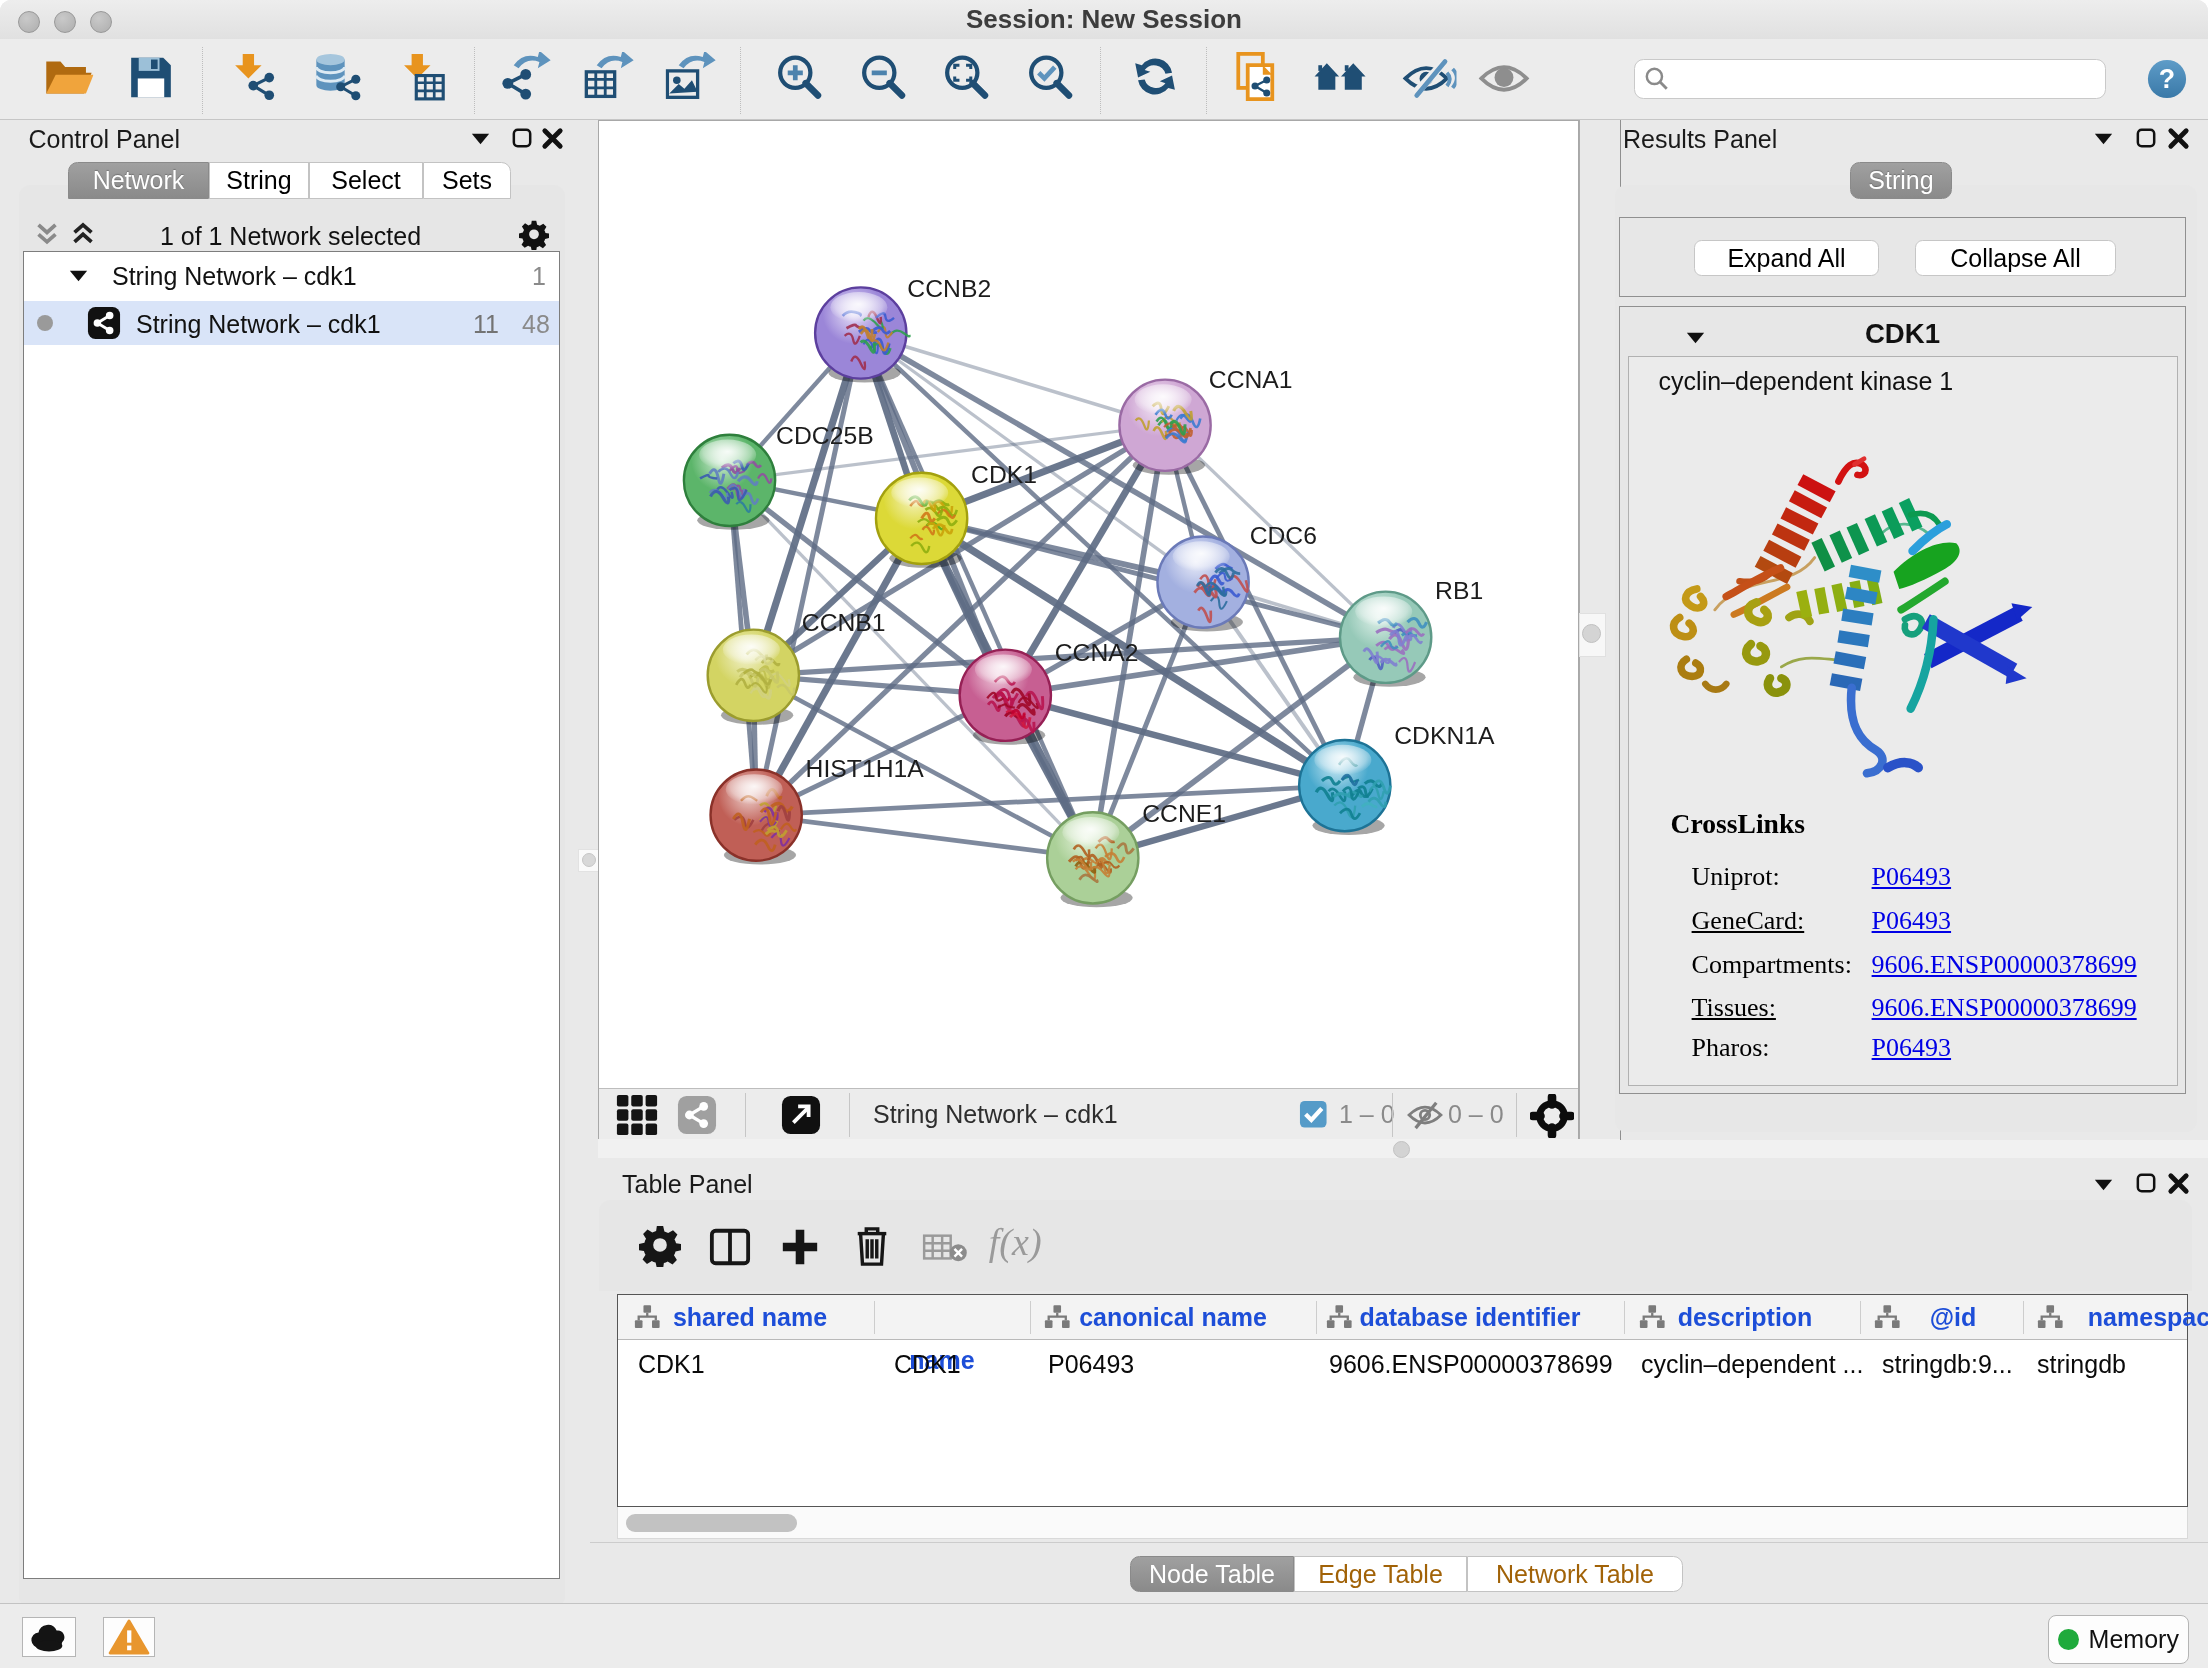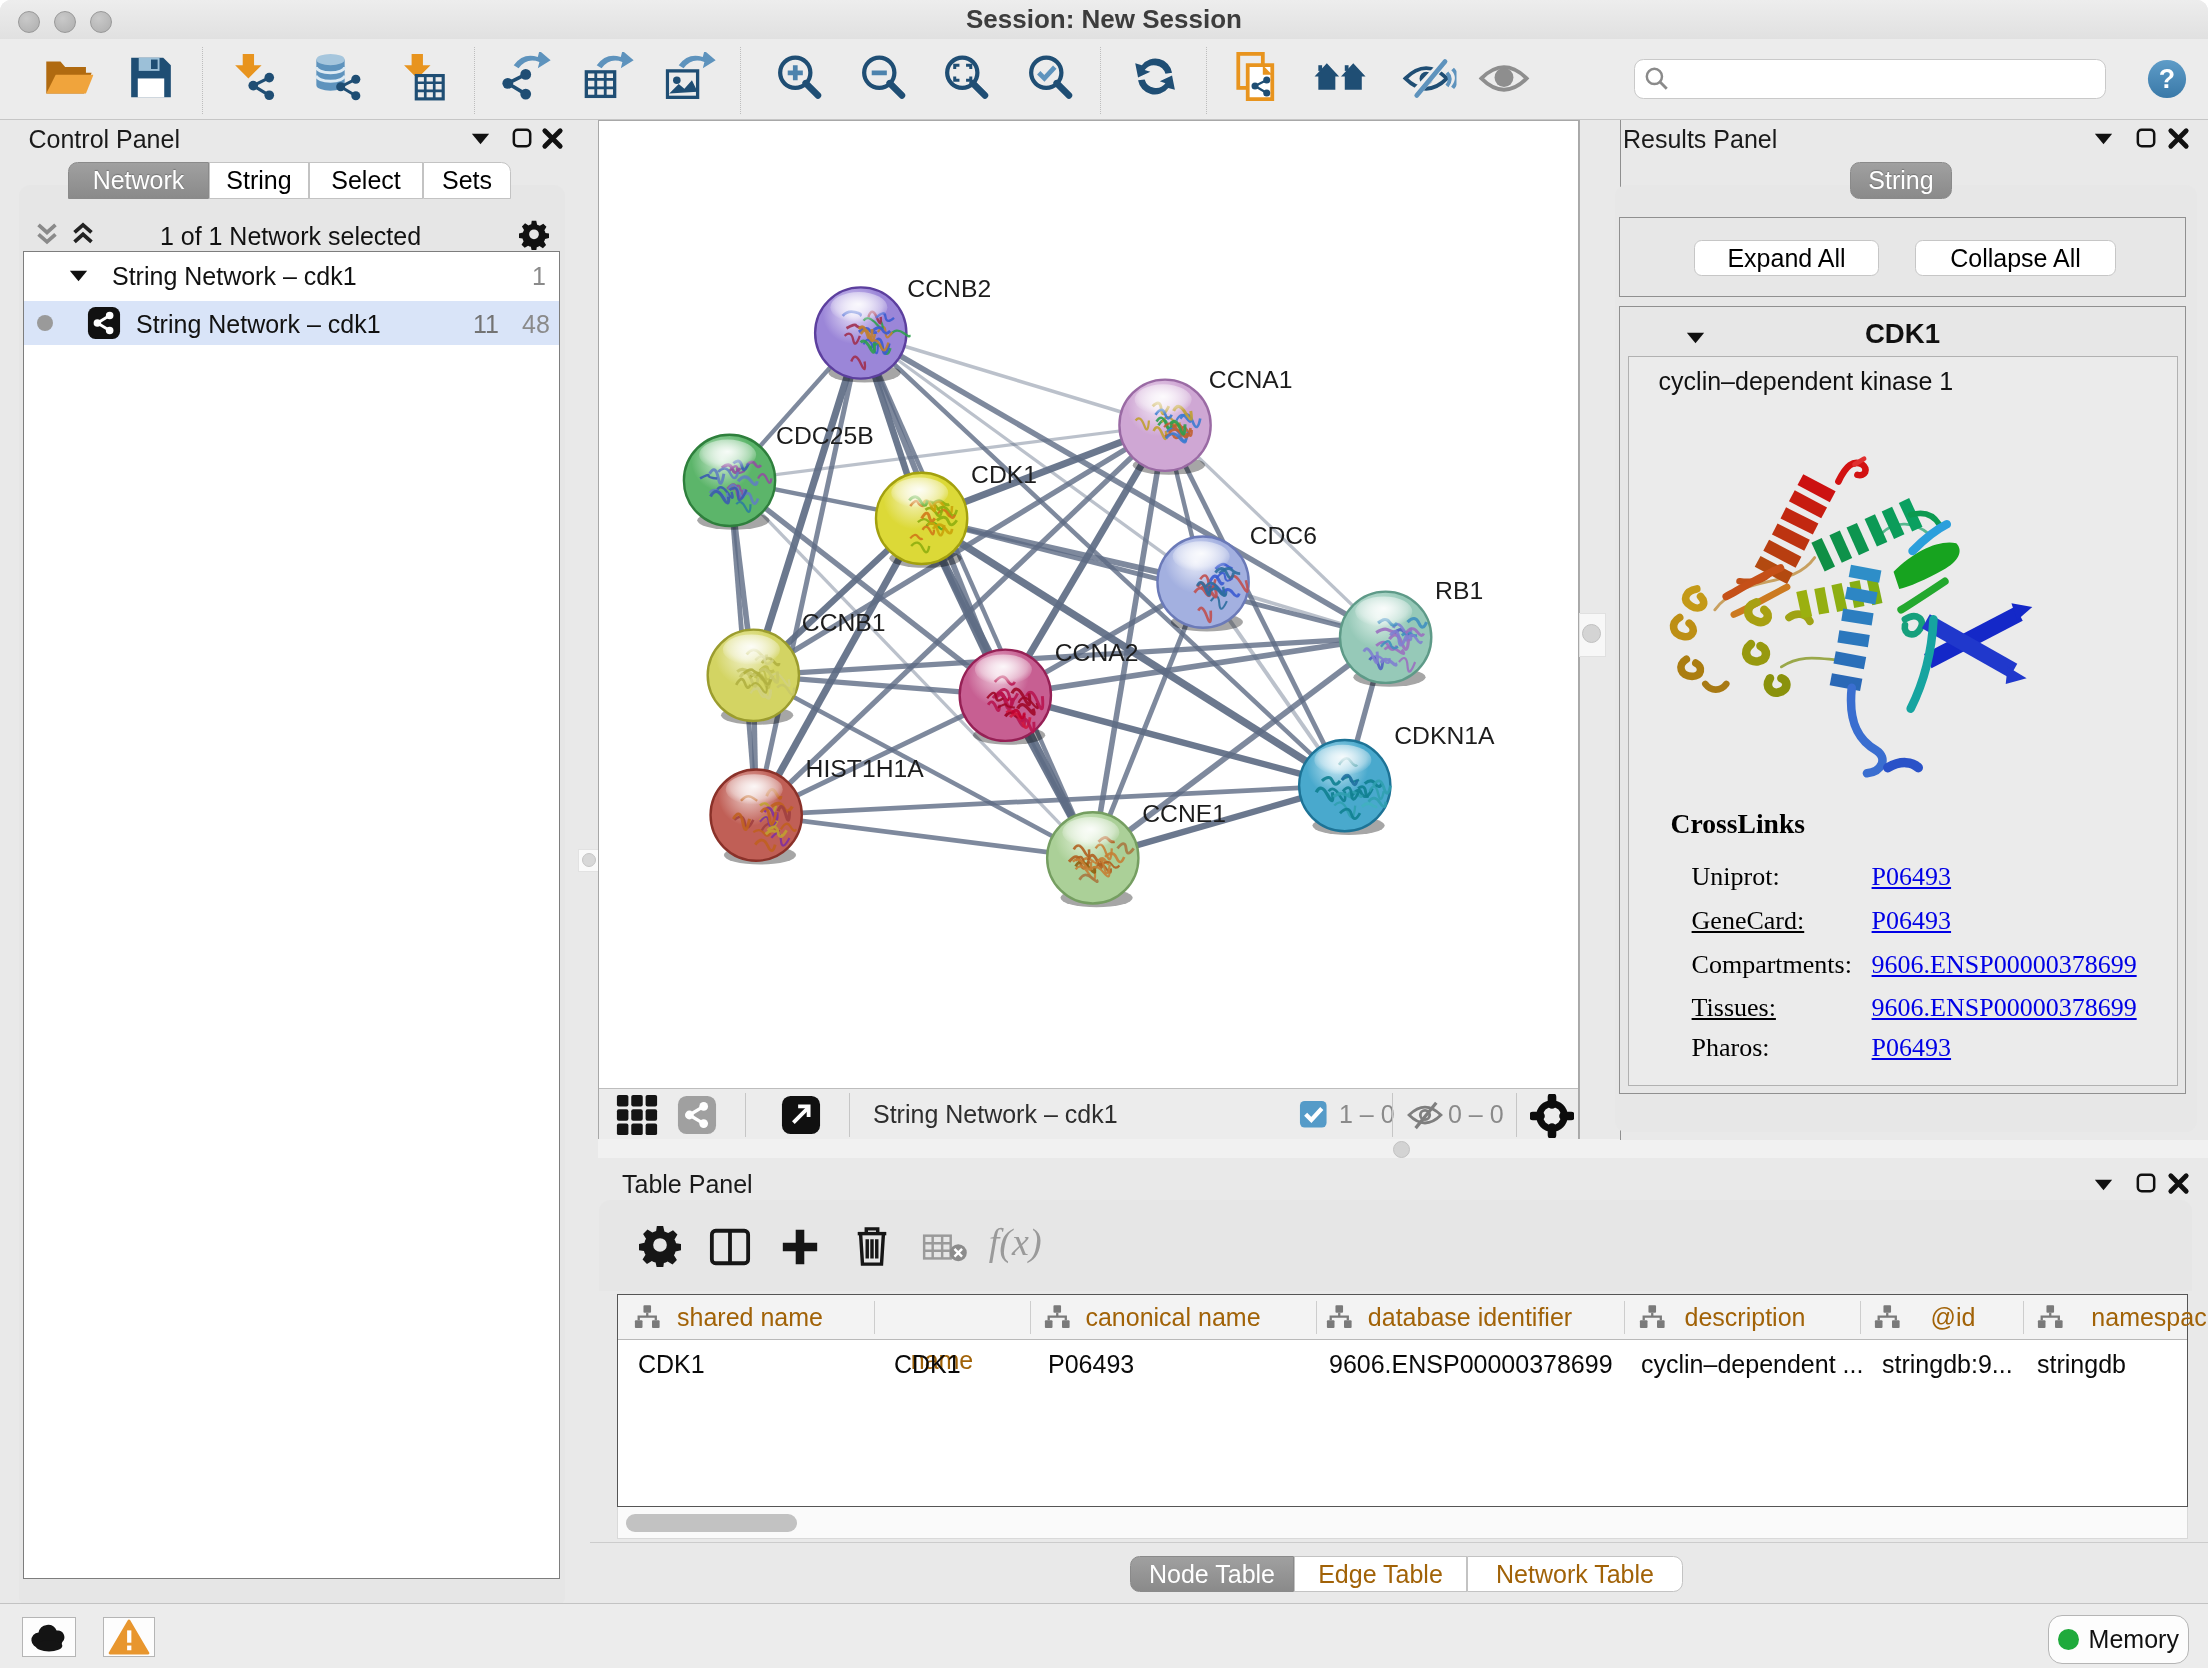--- a/index.html
+++ b/index.html
@@ -24,21 +24,21 @@
 .fdiv { position:absolute; top:3.8px; height:44px; width:0; border-left:1.9px solid #c6c6c6; }
 .rp { position:absolute; left:1620px; top:120px; width:589px; height:1020px; background:#e9e9e9; border-left:1.9px solid #8f8f8f; }
 .rbox { position:absolute; background:#e7e7e7; border:1.9px solid #909090; }
 .btn { position:absolute; background:#fff; border:1px solid #c6c6c6; border-radius:7.6px; font-size:25px; text-align:center; color:#000; }
 .serif { font-family:"Liberation Serif", serif; }
 .link { color:#0000e6; text-decoration:underline; }
 .tp-toolbar { position:absolute; left:599px; top:1200px; width:1593px; height:91px; background:#e6e6e6; border-radius:11.4px 11.4px 0 0; }
 .tbl { position:absolute; left:617px; top:1294px; width:1571px; height:213px; background:#fff; border:1.9px solid #555; }
 .tbl-head { position:absolute; left:0; top:0; width:100%; height:45px; background:#f3f3f3; border-bottom:1.9px solid #b9b9b9; }
 .hsep { position:absolute; top:5.7px; height:33px; width:0; border-left:1.9px solid #cdcdcd; }
-.htxt { position:absolute; top:7.6px; font-size:25px; color:#a16207; transform:translateX(-50%); white-space:nowrap; }
+.htxt { position:absolute; top:7.6px; font-size:25px; color:#1d4ed8; transform:translateX(-50%); white-space:nowrap;font-weight:bold; }
 .rtxt { position:absolute; top:55px; font-size:25px; color:#0a0a0a; white-space:nowrap; }
 .hscroll { position:absolute; left:617px; top:1507px; width:1571px; height:32px; background:#fafafa; border:1px solid #d9d9d9; border-top:none; }
 .thumb { position:absolute; left:7.6px; top:6.7px; width:171px; height:18px; background:#c2c2c2; border-radius:9.5px; }
 .btab { position:absolute; top:1556px; height:36px; background:#fff; border:1px solid #c3c3c3; font-size:25px; text-align:center; line-height:34px; color:#a16207; }
 .btab.sel { background:linear-gradient(#a0a0a0,#8a8a8a); color:#fff; border-color:#8a8a8a; }
 .statusbar { position:absolute; left:0; top:1603px; width:100%; height:66px; background:#ececec; border-top:1.9px solid #c3c3c3; }
 .sq-btn { position:absolute; background:#fdfdfd; border:1.9px solid #b5b5b5; display:flex; align-items:center; justify-content:center; }
 </style></head>
 <body>
 <div class="win">
@@ -890,19 +890,19 @@
           <ellipse cx="20" cy="24" rx="14" ry="6" fill="#141414"></ellipse>
         </svg>
       </div>
     <div class="sq-btn" style="left:103px; top:13.3px; width:52px; height:40px;">
         <svg width="42" height="36" viewBox="0 0 44 38">
           <path d="M22 2 L42 36 H2 Z" fill="#e8962e" stroke="#e8962e" stroke-width="3" stroke-linejoin="round"></path>
           <rect x="20" y="12" width="4.5" height="13" fill="#fff"></rect>
           <rect x="20" y="28" width="4.5" height="5" fill="#fff"></rect>
         </svg>
       </div>
-    <div class="sq-btn" style="left:2048px; top:11.4px; width:141px; height:49px; border-radius:14px;">
+    <div class="sq-btn" style="left:2048px; top:11.4px; width:141px; height:49px; border-radius:8px;">
       <div style="width:21px;height:21px;border-radius:50%;background:#1faa3c;margin-right:9.5px;"></div>
       <div style="font-size:25px;color:#111;">Memory</div>
     </div>
   </div>
 </div>
 
 
 </body></html>

